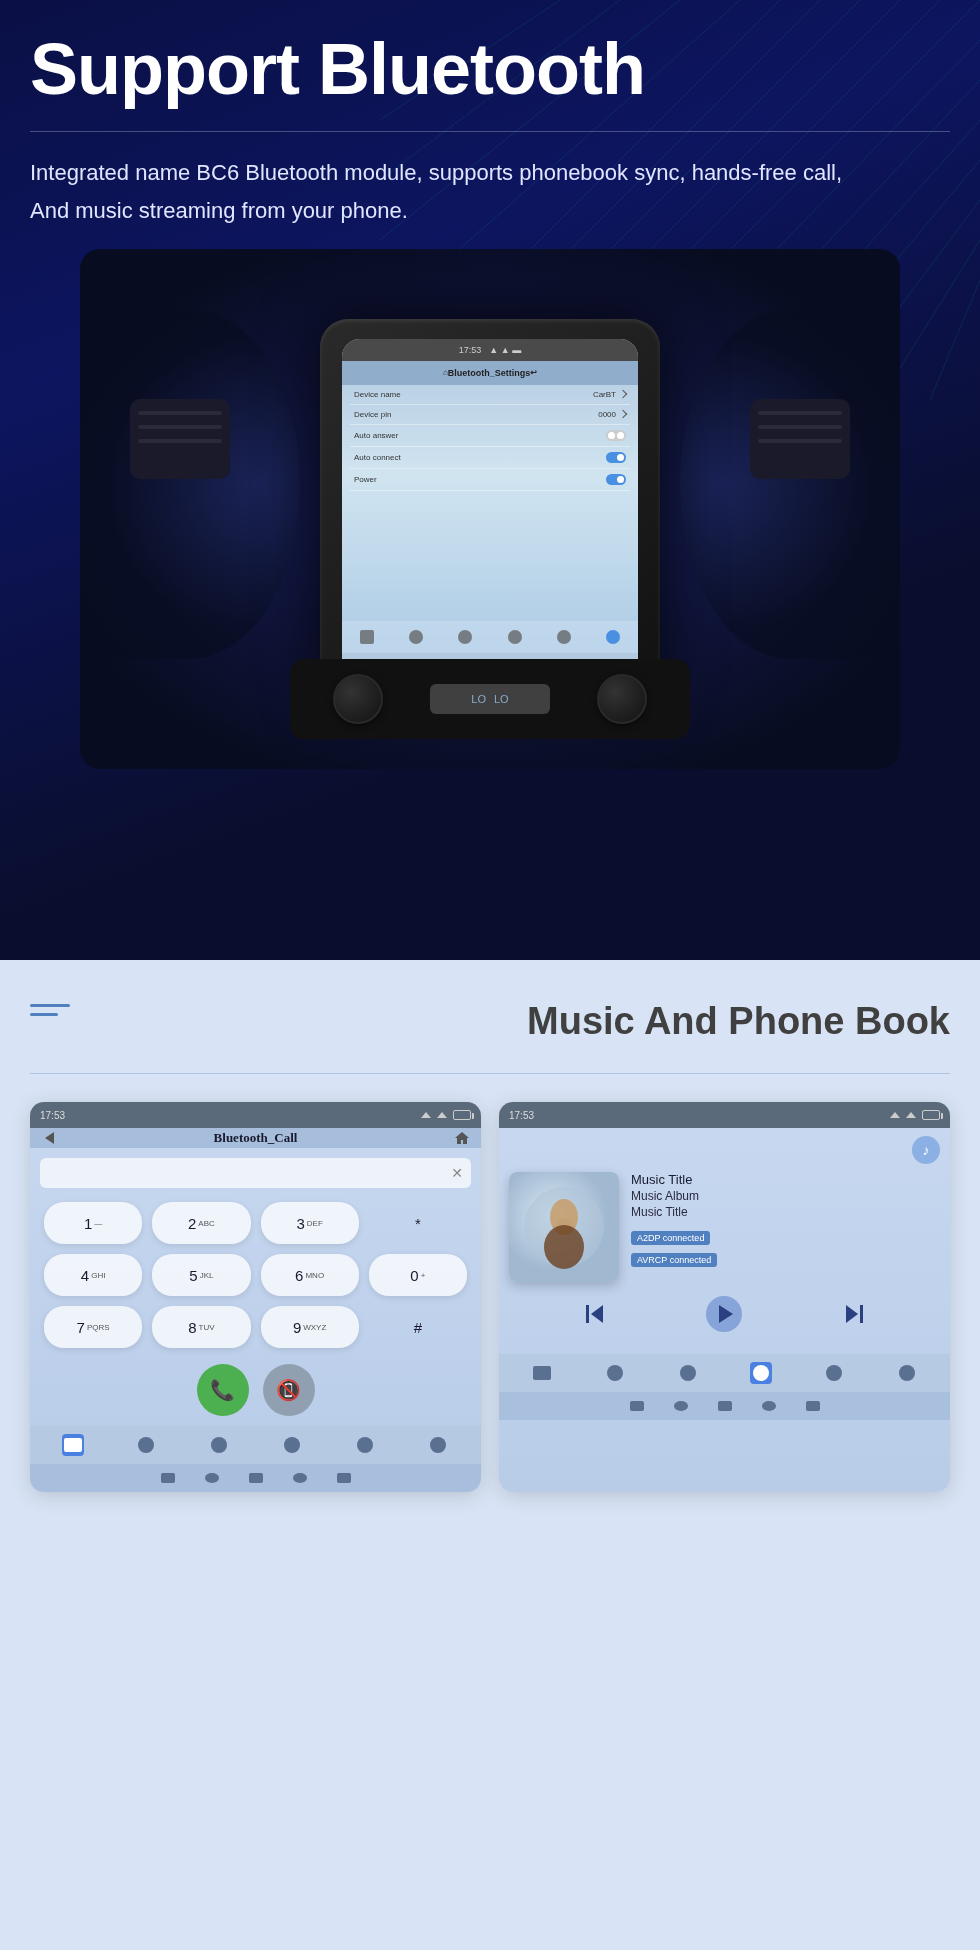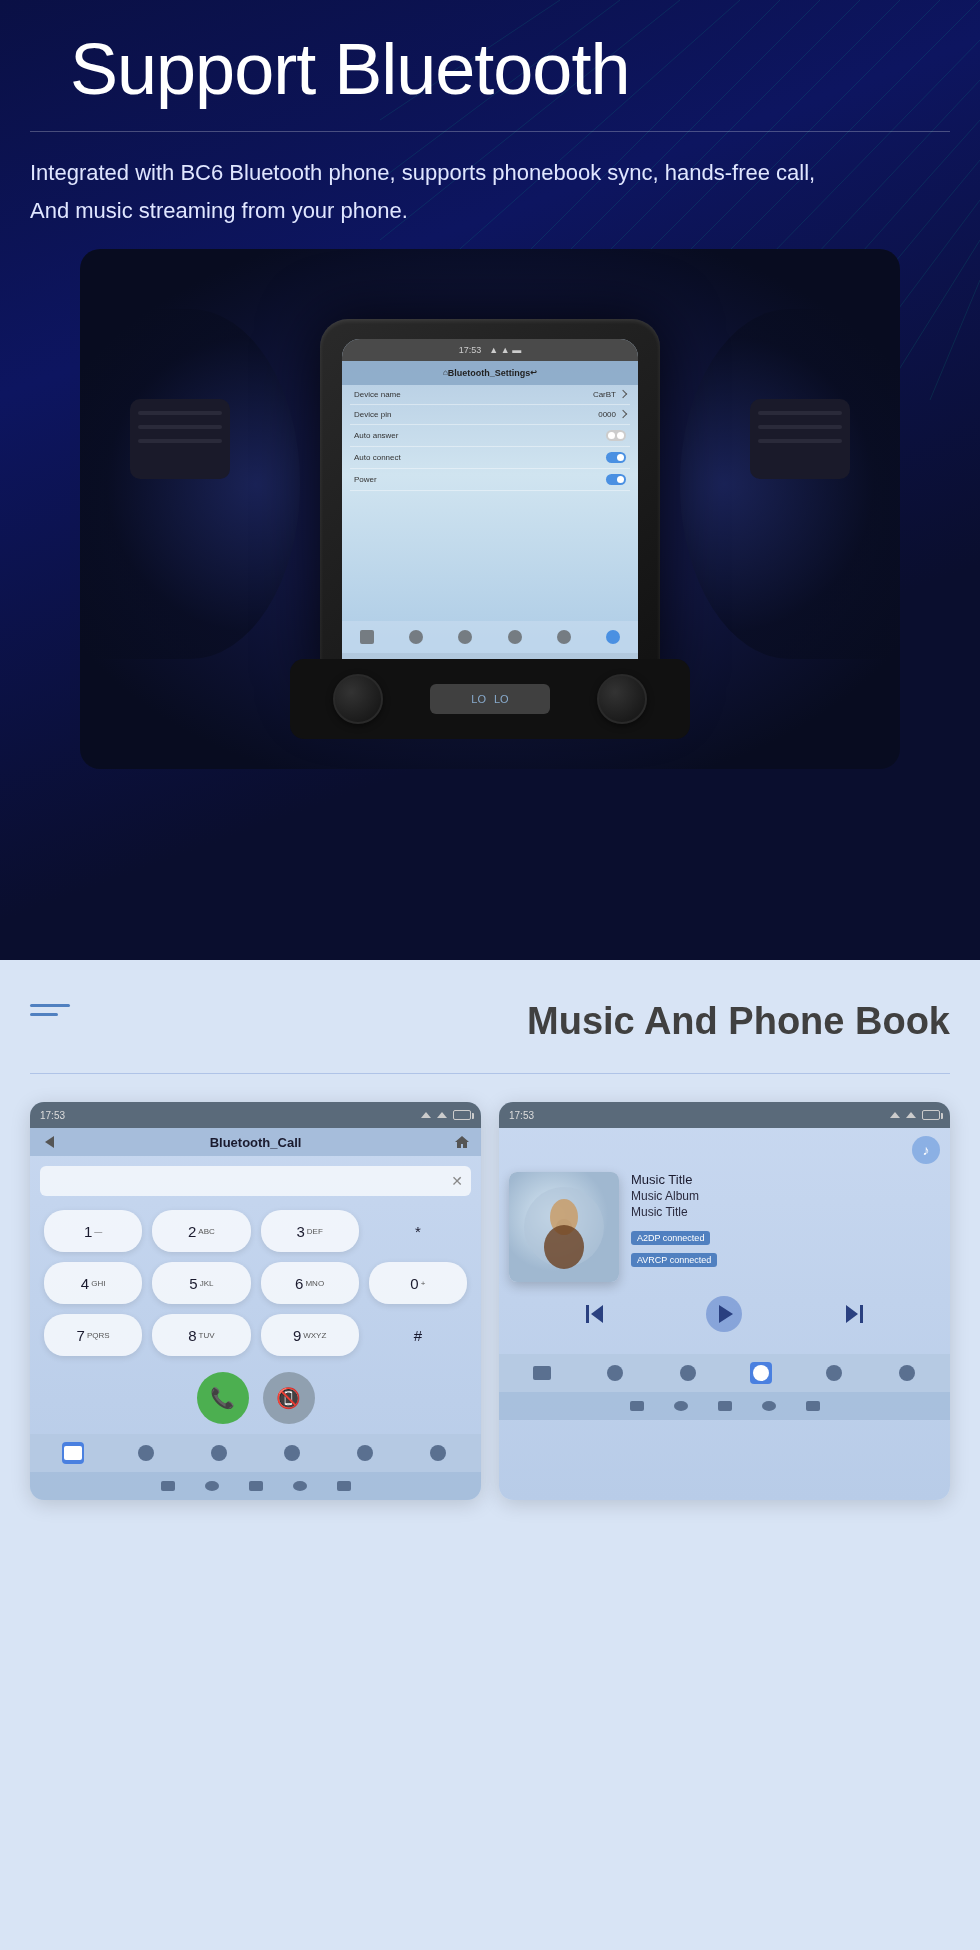--- a/index.html
+++ b/index.html
@@ -66,24 +66,23 @@
     }
     .hamburger-icon span:nth-child(1) { width: 42px; }
     .hamburger-icon span:nth-child(2) { width: 30px; }
 
     .hero-title {
       position: relative;
       z-index: 10;
       padding: 30px 64px 0 30px;
       color: #fff;
       font-size: 72px;
-      font-weight: 400;
+      font-weight: 700;
       letter-spacing: -1px;
       line-height: 1.1;
-      margin-left: 40px;
     }
     .hero-divider {
       position: relative;
       z-index: 10;
       margin: 22px 30px;
       height: 1px;
       background: rgba(255,255,255,0.25);
     }
     .hero-description {
       position: relative;
@@ -301,25 +300,26 @@
     .ps-battery::after {
       content: '';
       position: absolute;
       right: -4px; top: 2px;
       width: 2px; height: 6px;
       background: #ccc;
       border-radius: 0 1px 1px 0;
     }
     .ps-titlebar {
       background: rgba(160,185,215,0.85);
-      height: 28px;
+      height: 20px;
       display: flex;
       align-items: center;
       justify-content: space-between;
       padding: 0 10px;
+      font-family: Liberation Serif, serif;
     }
     .ps-title { font-size: 13px; font-weight: bold; color: #1a1a2e; }
     .ps-back {
       width: 18px; height: 18px;
       display: flex; align-items: center; justify-content: center;
     }
     .ps-back::before {
       content: '';
       width: 0; height: 0;
       border-top: 6px solid transparent;
@@ -632,21 +632,21 @@
   </div>
 
 
   <div class="hero-title">
     <span>Support Bluetooth</span>
   </div>
 
   <div class="hero-divider"></div>
 
   <div class="hero-description">
-    <p>Integrated with BC6 Bluetooth phone, supports phonebook sync, hands-free call,</p>
+    <p>Integrated name BC6 Bluetooth module, supports phonebook sync, hands-free call,</p>
     <p>And music streaming from your phone.</p>
   </div>
 
   <div class="car-container">
     <div class="car-mockup">
       <div class="car-dashboard">
         <div class="car-side-left"></div>
         <div class="car-side-right"></div>
         <div class="car-vent-left">
           <div class="vent-line"></div>

